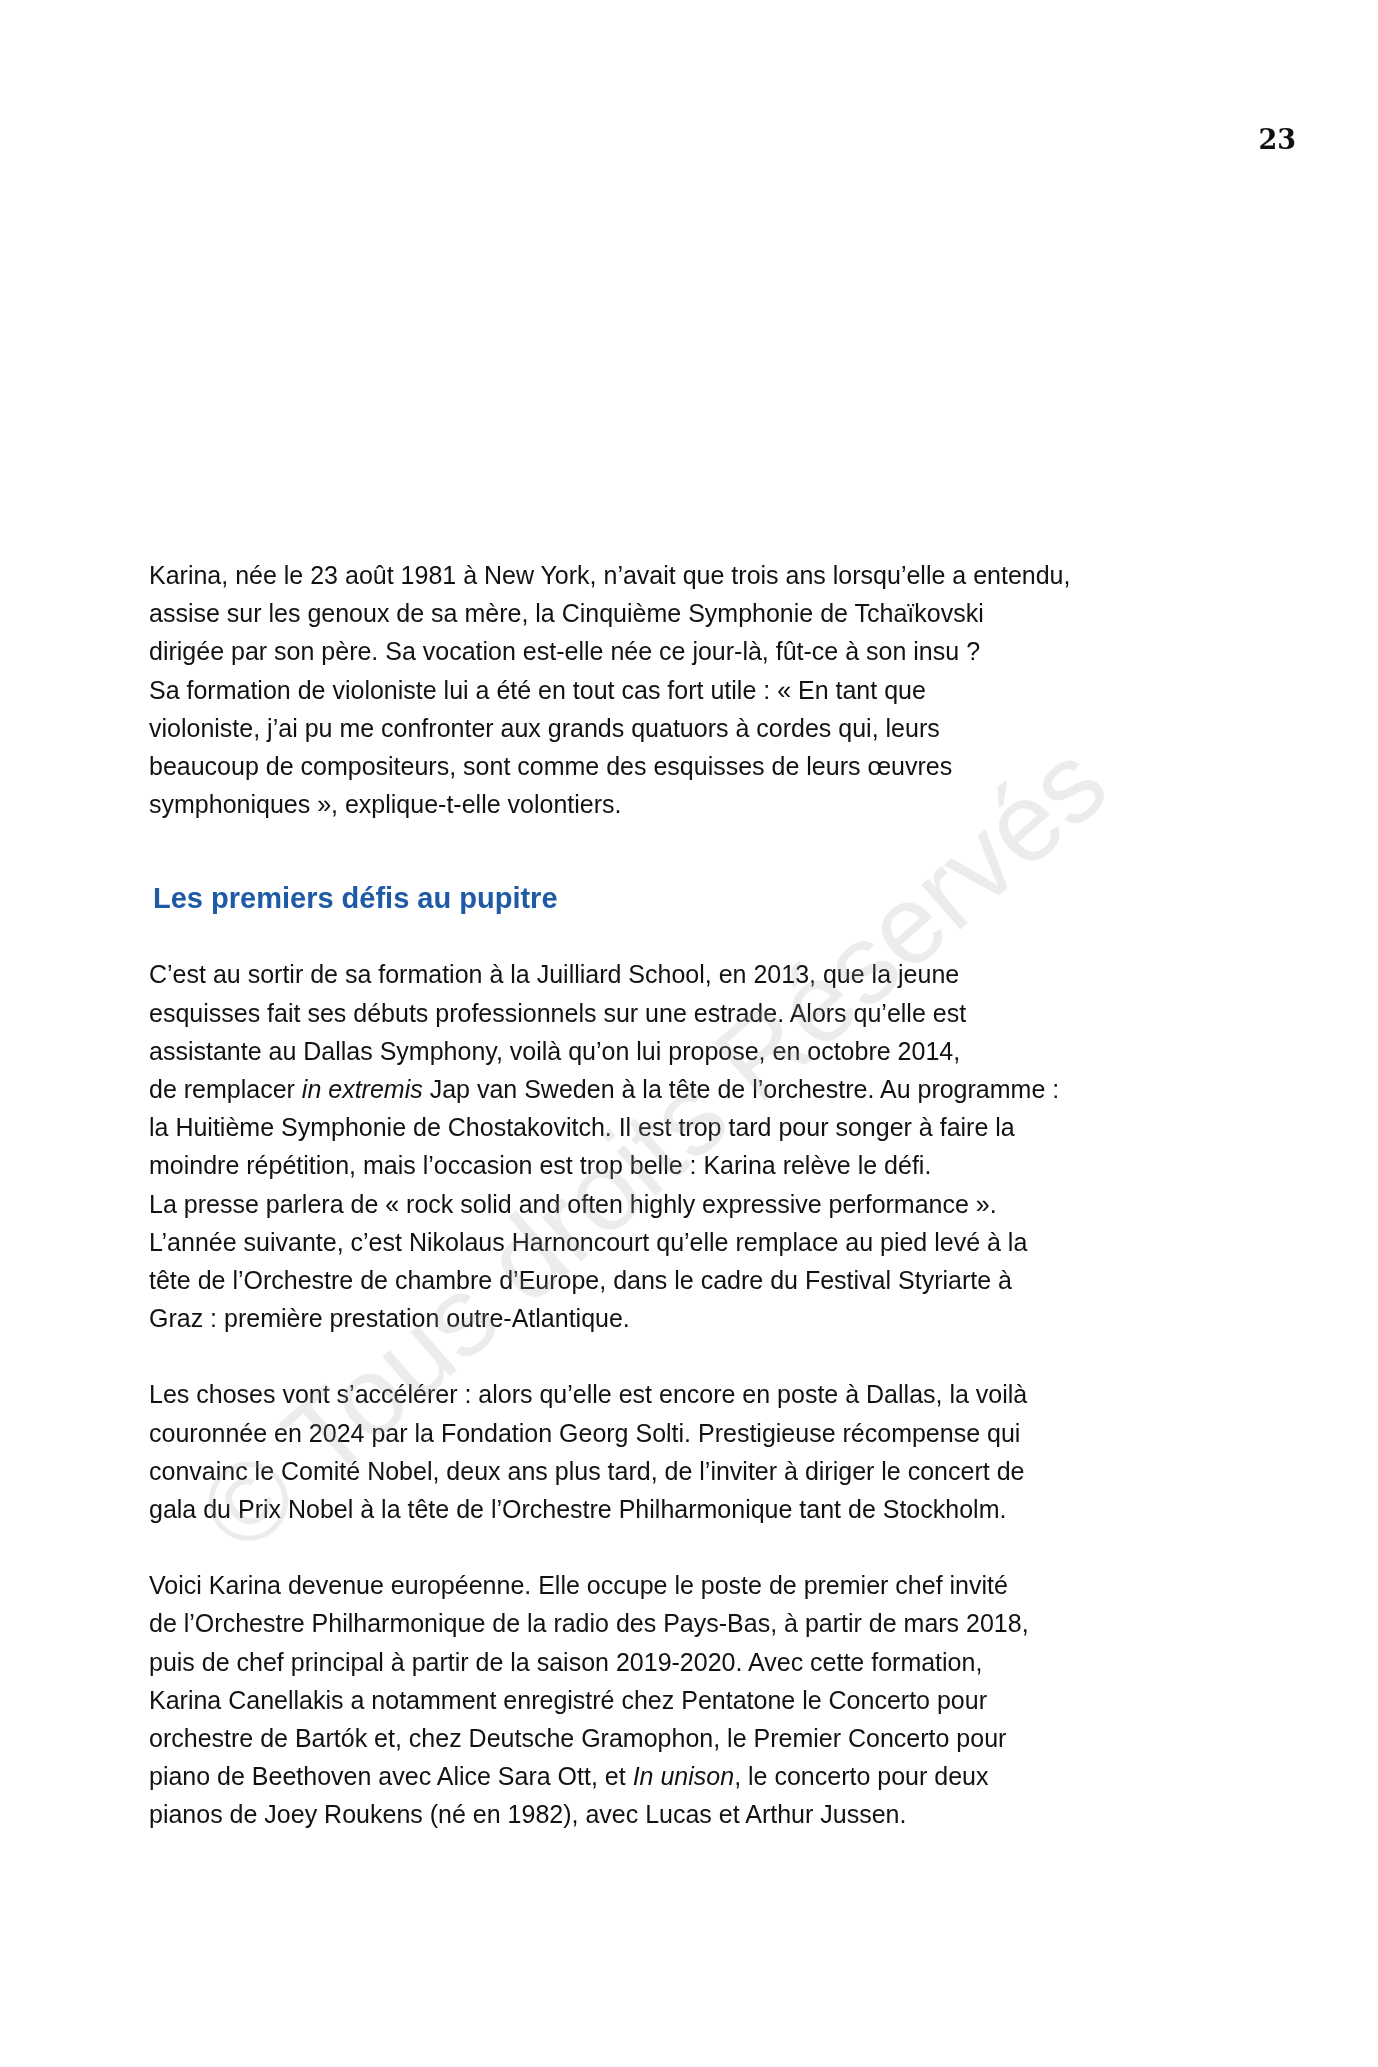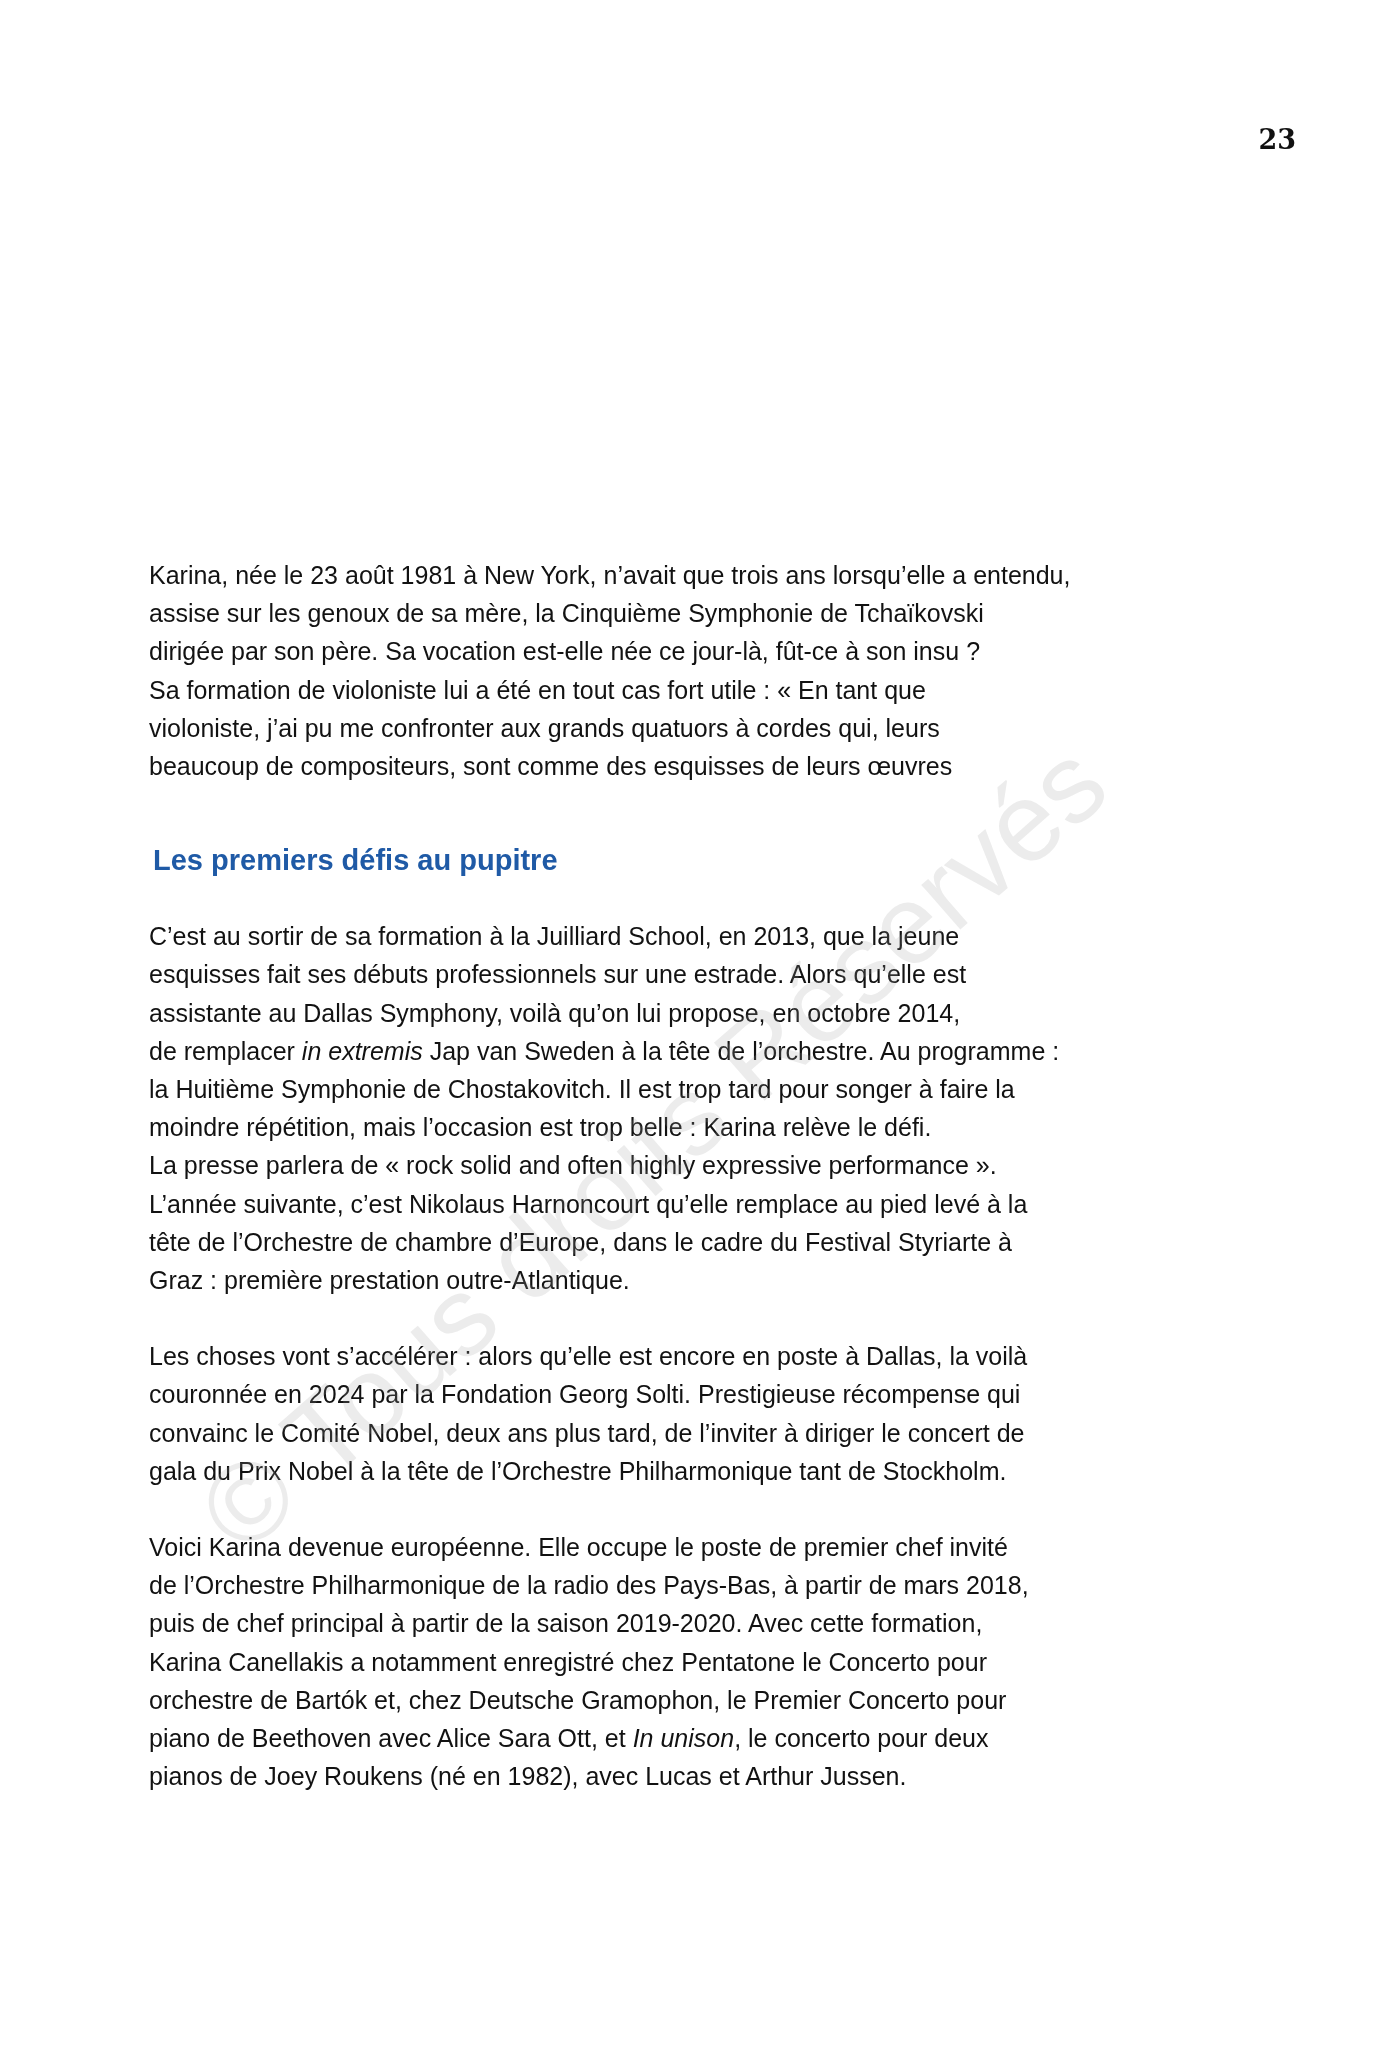--- a/index.html
+++ b/index.html
@@ -81,20 +81,21 @@
 
 <div class="content">
 
   <p class="para" style="color: rgb(18, 18, 18);">
     <span class="line">Karina, née le 23 août 1981 à New York, n’avait que trois ans lorsqu’elle a entendu,</span>
     <span class="line">assise sur les genoux de sa mère, la Cinquième Symphonie de Tchaïkovski</span>
     <span class="line">dirigée par son père. Sa vocation est-elle née ce jour-là, fût-ce à son insu ?</span>
     <span class="line">Sa formation de violoniste lui a été en tout cas fort utile : « En tant que</span>
     <span class="line">violoniste, j’ai pu me confronter aux grands quatuors à cordes qui, leurs</span>
     <span class="line">beaucoup de compositeurs, sont comme des esquisses de leurs œuvres</span>
+    <span class="line">symphoniques », explique-t-elle volontiers.</span>
   </p>
 
   <div class="gap-before-heading"></div>
 
   <h2 class="section-heading" style="color: rgb(31, 90, 166);">Les premiers défis au pupitre</h2>
 
   <div class="gap-after-heading"></div>
 
   <p class="para" style="color: rgb(18, 18, 18);">
     <span class="line">C’est au sortir de sa formation à la Juilliard School, en 2013, que la jeune</span>

